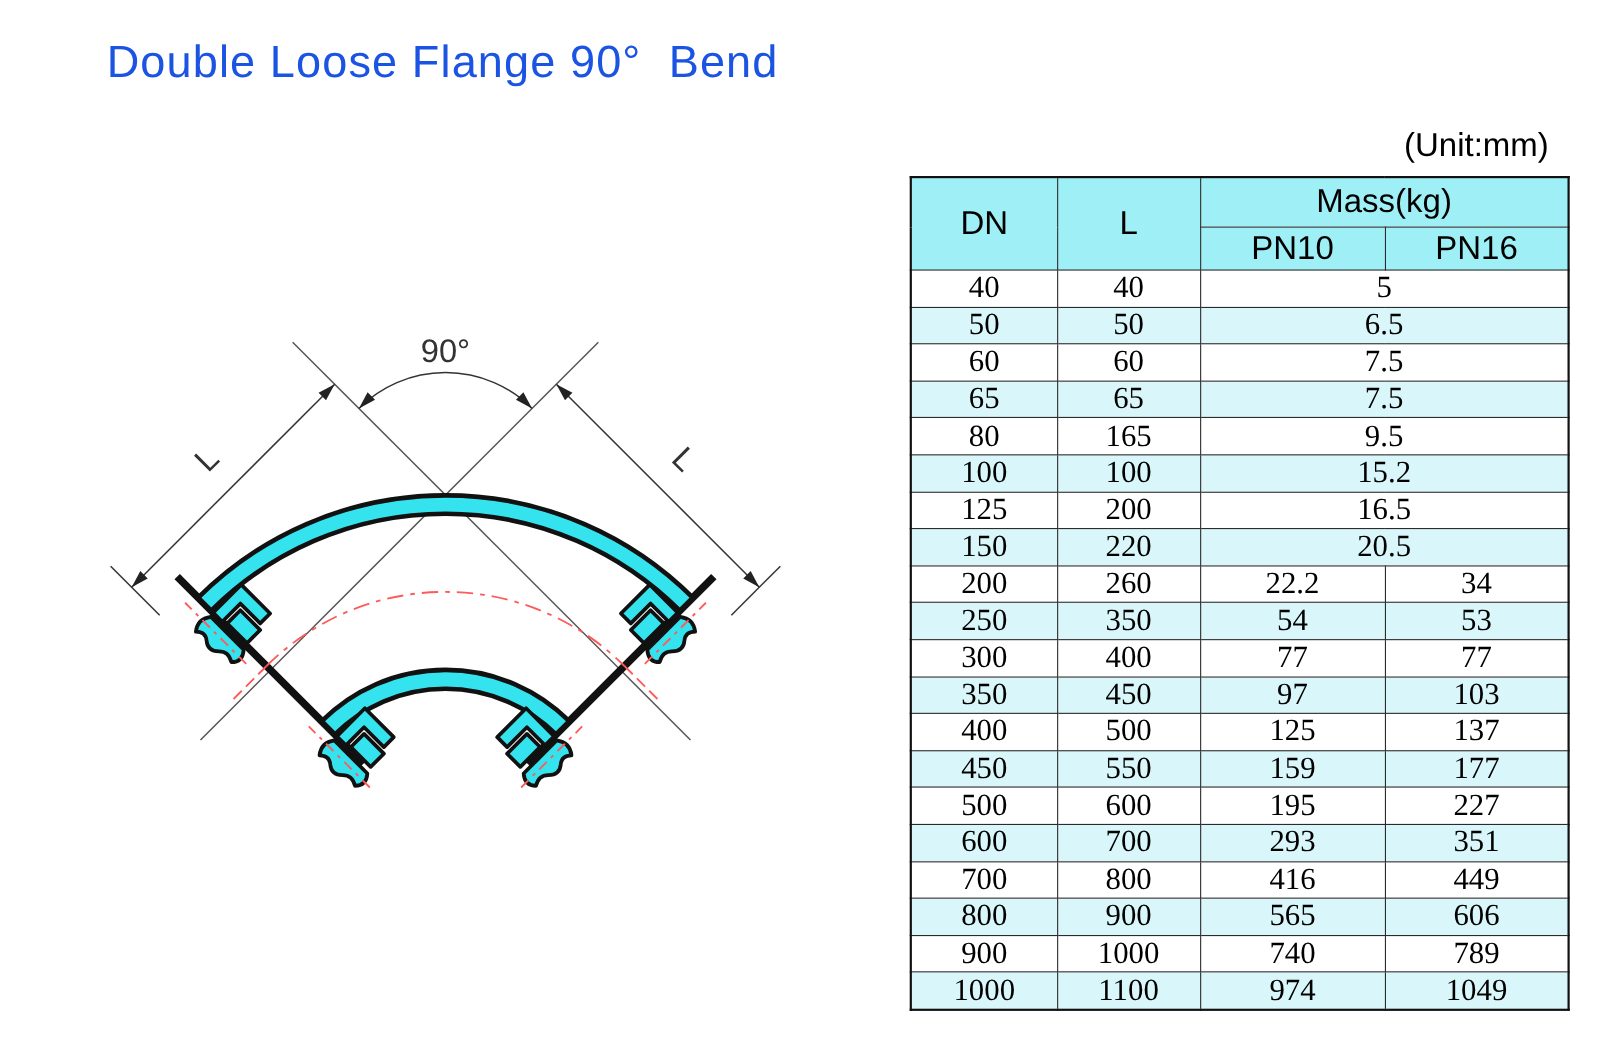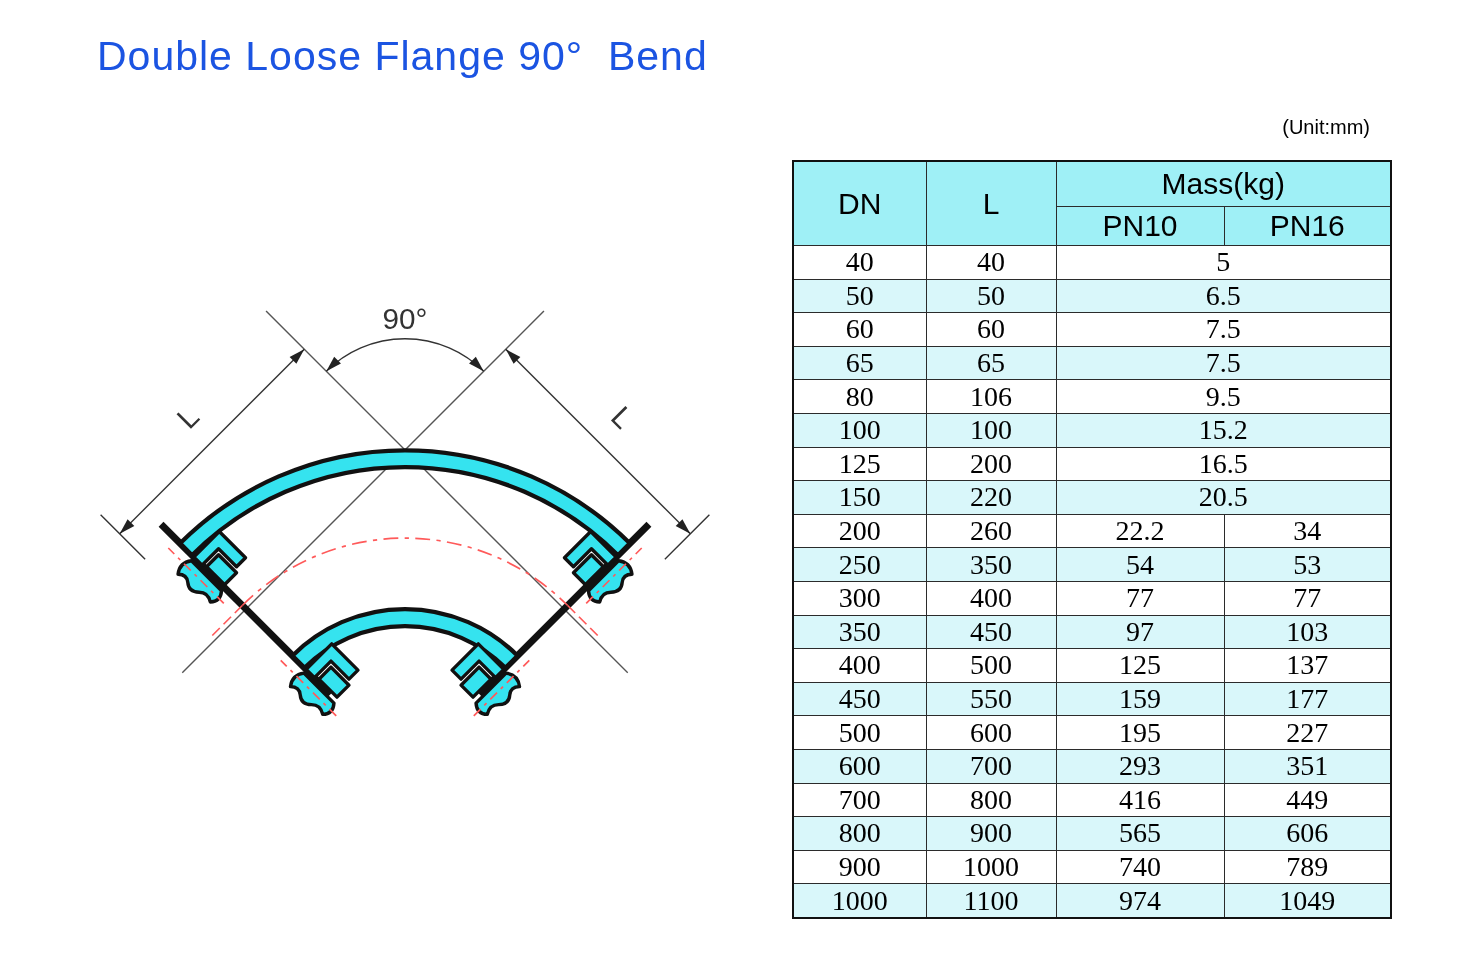--- a/index.html
+++ b/index.html
@@ -11,29 +11,29 @@
 
   
   .page-title {
     position:absolute; left:97px; top:33px;
     font-size:41px; font-weight:normal; color:#1b54e2;
     letter-spacing:1px; white-space:pre;
   }
 
   
   .unit-label {
-    position:absolute; left:1040px; top:116px; width:330px;
-    text-align:right; font-size:20px; color:#000;
+    position:absolute; left:1078px; top:116px; width:330px;
+    text-align:right; font-size:30px; color:#000;
   }
 
   
   .table-wrap { position:absolute; left:792px; top:160px; }
   table.spec {
     border-collapse:collapse; table-layout:fixed;
-    width:598px; border:2.5px solid #111;
+    width:598px; border:2.5px solid #111;margin-left:35px;
   }
   table.spec col.c-dn   { width:133px; }
   table.spec col.c-l    { width:130px; }
   table.spec col.c-pn10 { width:168px; }
   table.spec col.c-pn16 { width:167px; }
   table.spec th, table.spec td {
     border:1.6px solid #2b2b2b; text-align:center;
     padding:0; overflow:hidden; white-space:nowrap;
   }
   table.spec thead th {
@@ -160,21 +160,21 @@
           <td>60</td>
           <td colspan="2">7.5</td>
         </tr>
         <tr>
           <td>65</td>
           <td>65</td>
           <td colspan="2">7.5</td>
         </tr>
         <tr>
           <td>80</td>
-          <td>106</td>
+          <td>165</td>
           <td colspan="2">9.5</td>
         </tr>
         <tr>
           <td>100</td>
           <td>100</td>
           <td colspan="2">15.2</td>
         </tr>
         <tr>
           <td>125</td>
           <td>200</td>

